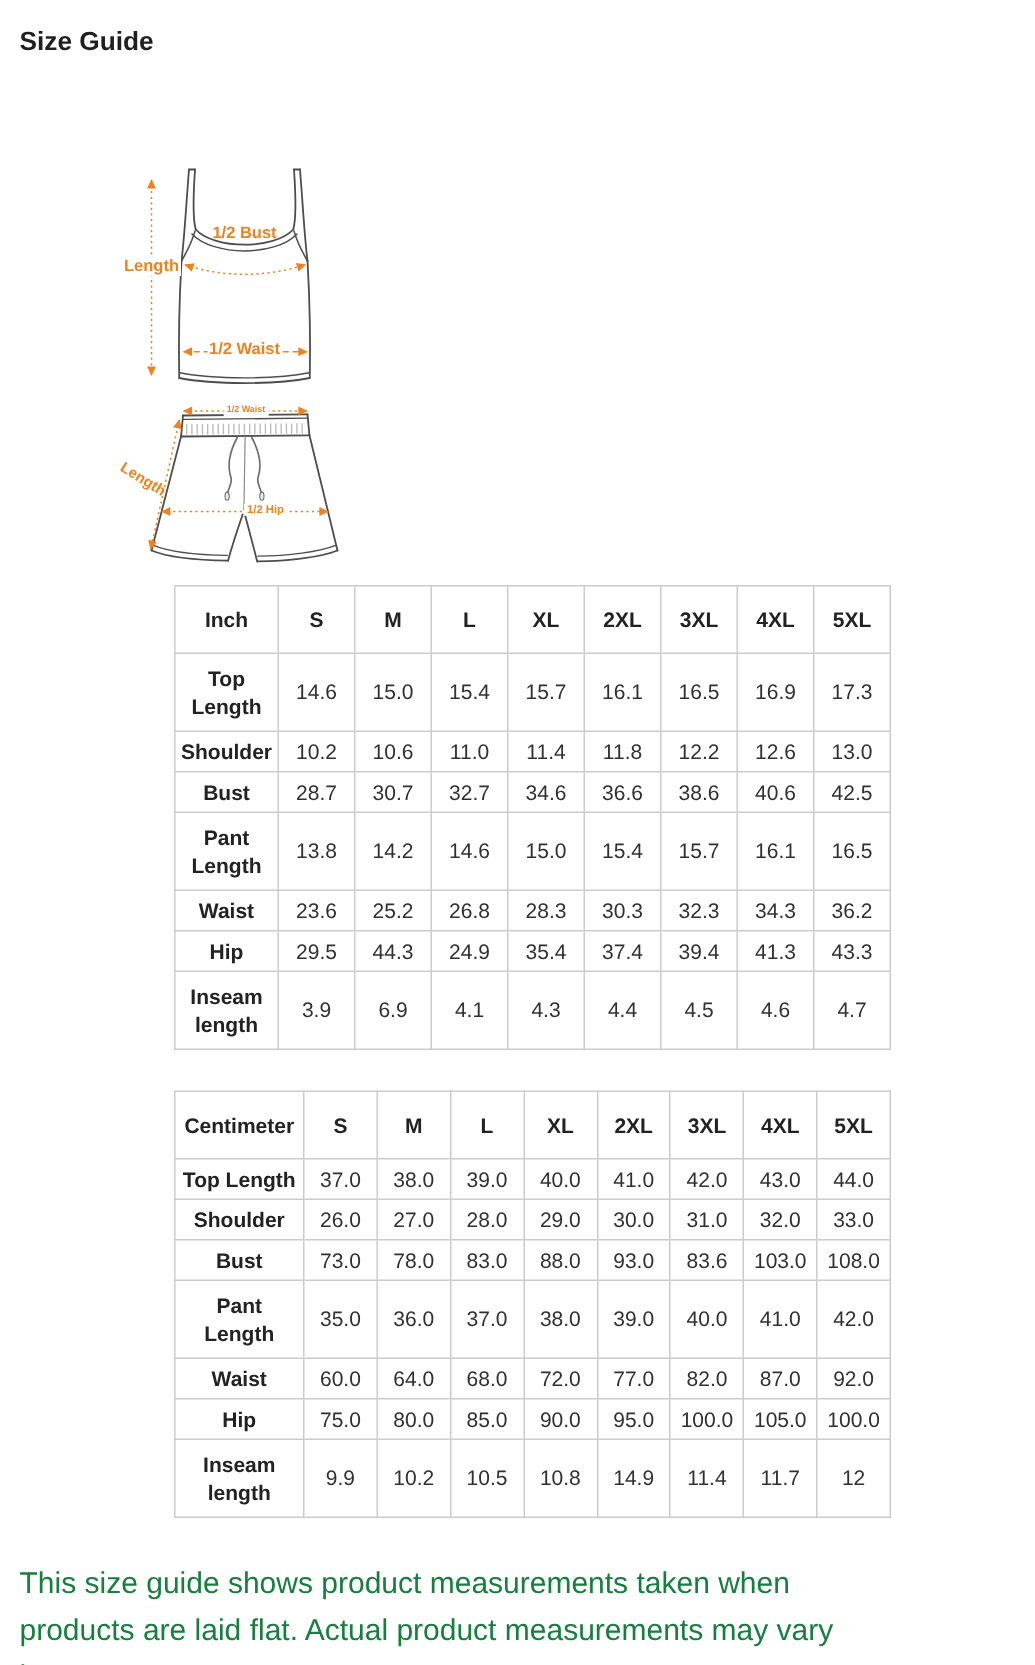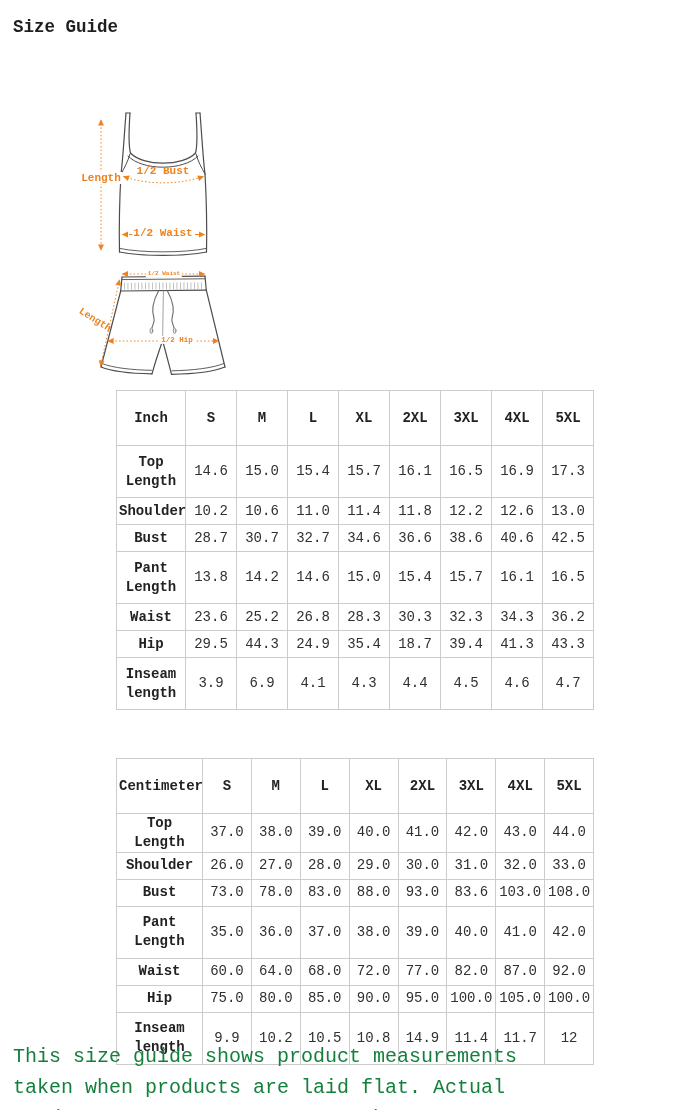--- a/index.html
+++ b/index.html
@@ -1,49 +1,49 @@
 <!DOCTYPE html>
 <html><head>
 <meta charset="utf-8">
 <style>
   html,body { margin:0; padding:0; background:#fff; }
   #page {
     position:relative; width:690px; height:1110px; background:#ffffff;
-    font-family:Liberation Mono, monospace; overflow:hidden;
+    font-family:Liberation Sans, sans-serif; overflow:hidden;
   }
   .page-title {
     position:absolute; left:13px; top:17px;
     font-size:17.5px; font-weight:bold; color:#1f1f1f;
   }
   
   #diagram-svg { position:absolute; left:80px; top:98px; }
   .diagram-label {
     position:absolute; color:#F0821E; font-weight:bold;
     transform:translate(-50%,-50%); line-height:1.1; white-space:nowrap;
     background:#fff; padding:0 1px;
   }
   .lbl-tank-length  { left:101px; top:178px; font-size:11px; }
-  .lbl-bust         { left:163px; top:171px; font-size:11px; background:transparent; }
+  .lbl-bust         { left:163px; top:156px; font-size:11px; background:transparent; }
   .lbl-tank-waist   { left:163px; top:233px; font-size:11px; }
   .lbl-shorts-waist { left:164px; top:274px; font-size:6px;  padding:0 2px; }
   .lbl-shorts-length{ left:95px;  top:320px; font-size:10px; background:transparent;
                       transform:translate(-50%,-50%) rotate(32deg); }
   .lbl-hip          { left:163px; top:340px; font-size:7.5px; padding:0 2px;margin-left:14px; }
   
   .size-table {
     position:absolute; left:116px; width:478px;
     border-collapse:collapse; table-layout:fixed; background:#fff;
   }
   #table-inch { top:390px; }
-  #table-cm   { top:758px; }
+  #table-cm   { top:727px; }
   .size-table th, .size-table td {
     border:1px solid #cccccc; text-align:center; vertical-align:middle;
     font-size:14px; color:#303030; padding:0 2px; line-height:1.35;
   }
-  .size-table thead tr { height:55px; }
+  .size-table thead tr { height:45px; }
   .size-table thead th { font-weight:bold; color:#222; }
   .size-table tbody th { font-weight:bold; white-space:pre-line; color:#222; }
   .size-table tbody td { font-weight:normal; }
   .size-table tr.row-short { height:27px; }
   .size-table tr.row-tall  { height:52px; }
   
   .footer-note {
     position:absolute; left:13px; top:1041px; width:548px;
     font-size:20px; line-height:31px; color:#15803d;
   }
@@ -200,21 +200,21 @@
           <td>32.3</td>
           <td>34.3</td>
           <td>36.2</td>
         </tr>
         <tr class="row-short">
           <th>Hip</th>
           <td>29.5</td>
           <td>44.3</td>
           <td>24.9</td>
           <td>35.4</td>
-          <td>18.7</td>
+          <td>37.4</td>
           <td>39.4</td>
           <td>41.3</td>
           <td>43.3</td>
         </tr>
         <tr class="row-tall">
           <th>Inseam
 length</th>
           <td>3.9</td>
           <td>6.9</td>
           <td>4.1</td>

